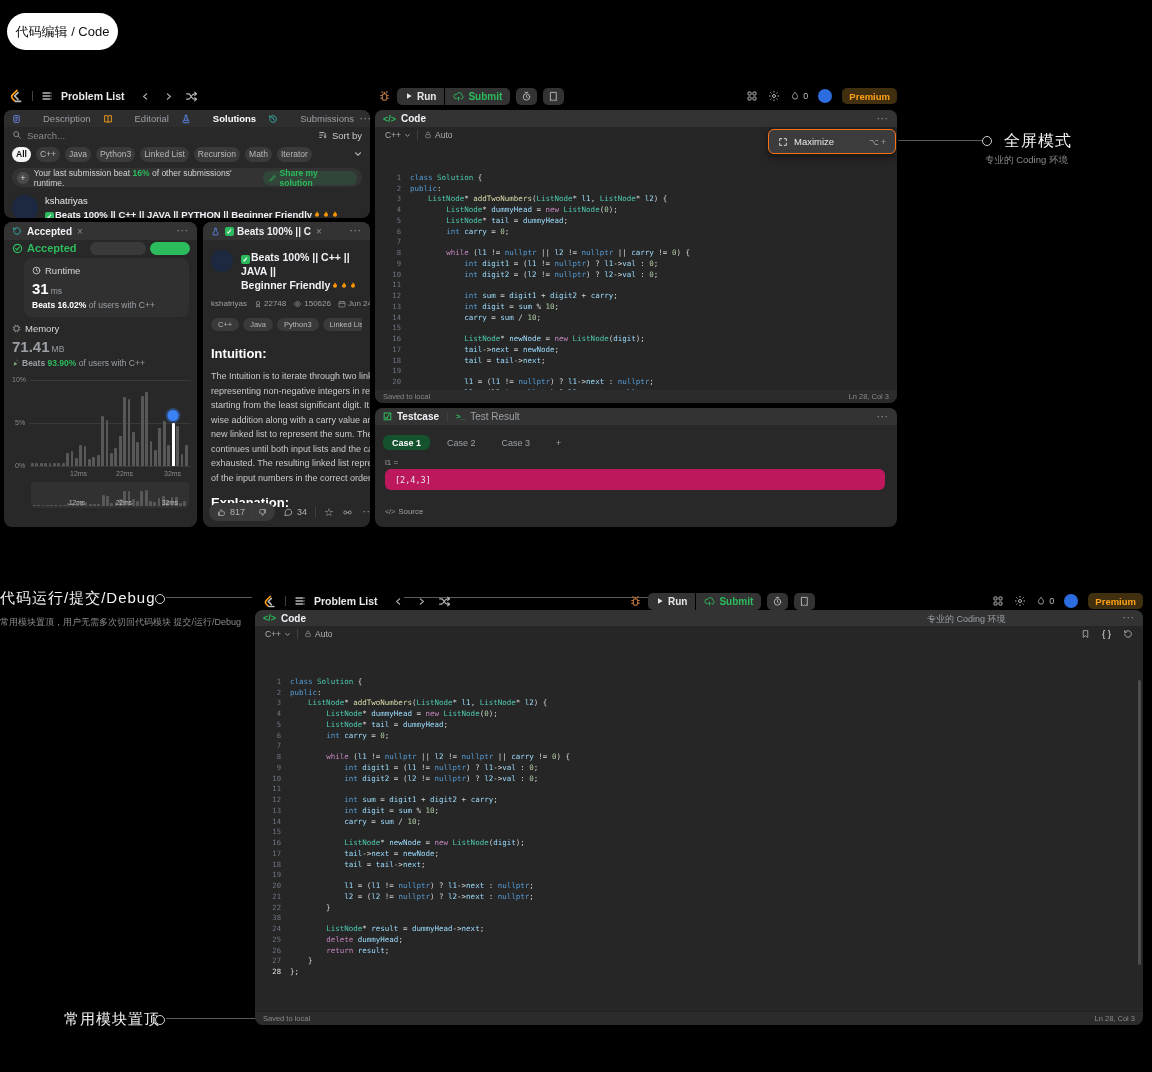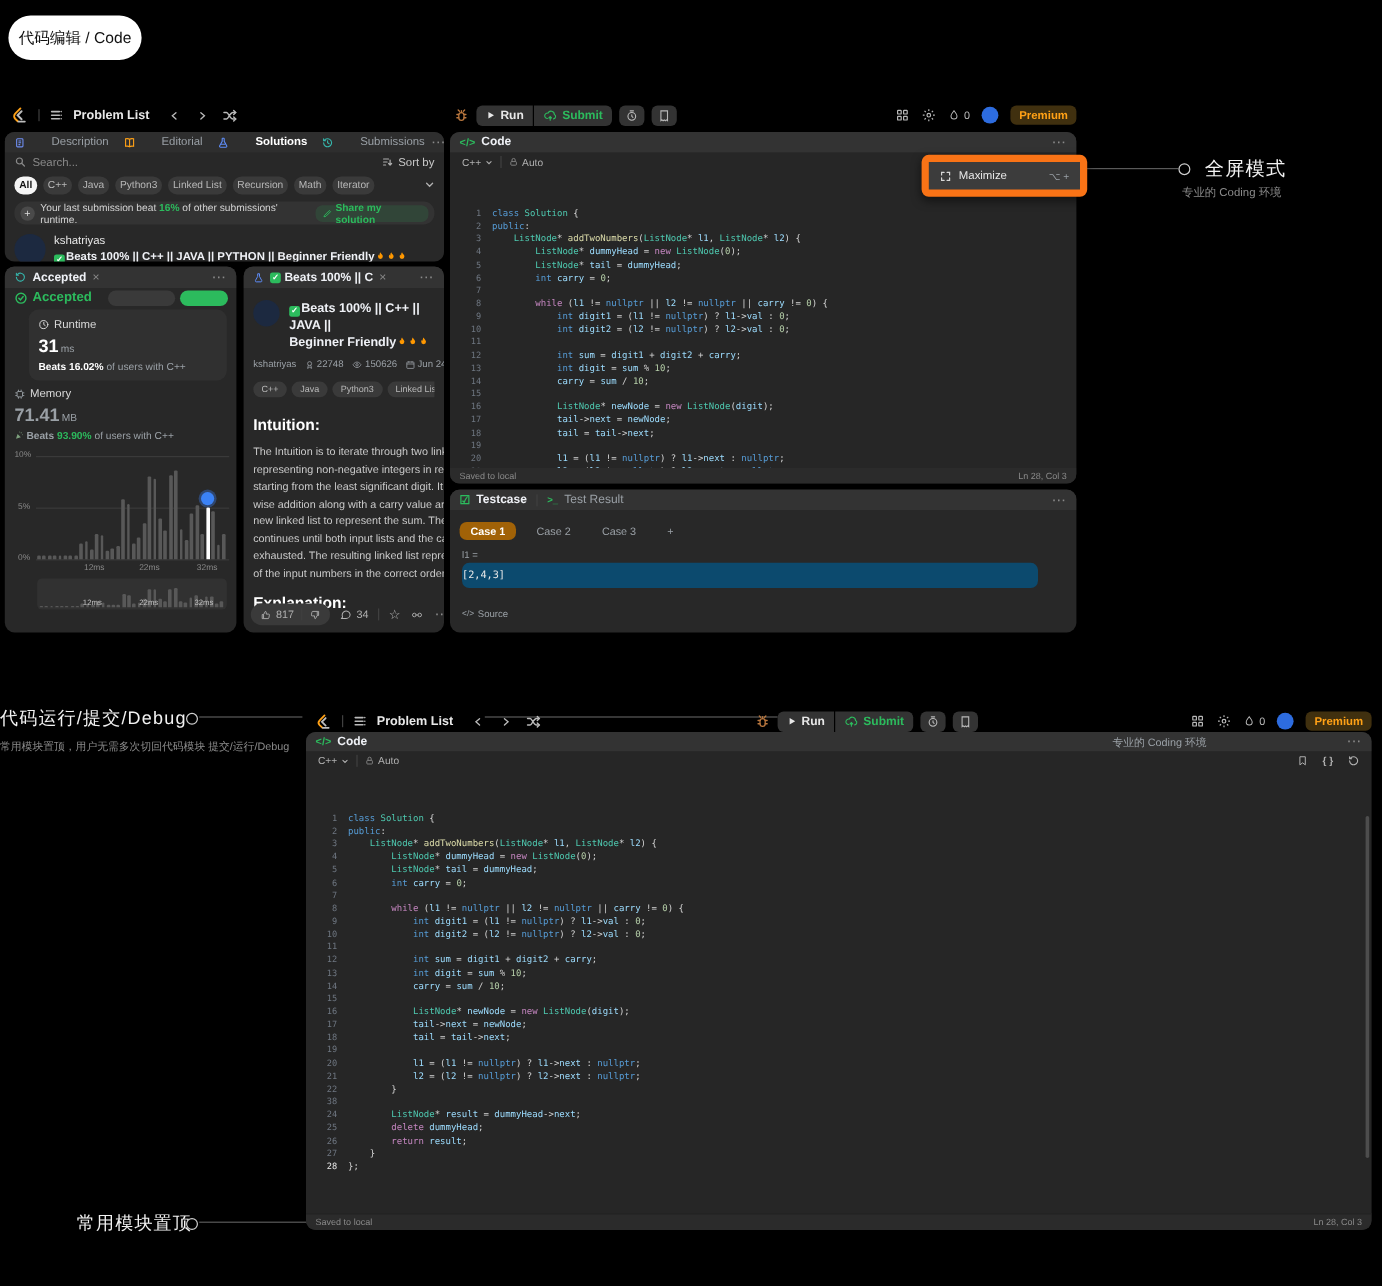--- a/index.html
+++ b/index.html
@@ -81,30 +81,30 @@
   .ed{position:absolute;left:0;right:0;overflow:hidden;font-family:"DejaVu Sans Mono",monospace;}
   .cl{display:flex;height:10.75px;align-items:center;}
   .lnn{width:26px;text-align:right;padding-right:9px;color:#6e7681;font-size:7.2px;flex:none;}
   .lnn.cur{color:#e8e8e8;}
   .lct{white-space:pre;font-size:7.5px;color:#d4d4d4;}
   hk{color:#569cd6;font-style:normal;} hc{color:#c586c0;font-style:normal;}
   ht{color:#4ec9b0;font-style:normal;} hf{color:#dcdcaa;font-style:normal;}
   hv{color:#9cdcfe;font-style:normal;} hn{color:#b5cea8;font-style:normal;}
   .statusbar{position:absolute;left:0;right:0;bottom:0;height:13px;background:#2b2b2b;display:flex;
     align-items:center;padding:0 8px;font-size:7.5px;color:#8a8a8a;}
-  .tooltip{position:absolute;background:#3c3c3c;border:6px solid #f97316;border-radius:6px;height:23px;
+  .tooltip{position:absolute;background:#3c3c3c;border:1px solid #f97316;border-radius:6px;height:23px;
     display:flex;align-items:center;gap:6px;padding:0 9px;font-size:9.5px;color:#e8e8e8;
     box-shadow:0 3px 8px rgba(0,0,0,.5);z-index:5;}
   .shortcut{margin-left:auto;color:#9aa0a6;font-size:8.5px;}
   .scrollbar{position:absolute;width:3px;background:#4d4d4d;border-radius:2px;}
   
   .case{font-size:9px;color:#9aa0a6;padding:0 9px;height:15px;display:flex;align-items:center;border-radius:6px;}
-  .case-active{background:#a16207;color:#fff;font-weight:bold;}
-  .tc-input{position:absolute;background:#0c4a6e;border-radius:6px;display:flex;align-items:center;
-    padding:0 0;font-family:"DejaVu Sans Mono",monospace;font-size:8.5px;color:#e8e8e8;}
+  .case-active{background:#14532d;color:#fff;font-weight:bold;}
+  .tc-input{position:absolute;background:#be185d;border-radius:6px;display:flex;align-items:center;
+    padding:0 10px;font-family:"DejaVu Sans Mono",monospace;font-size:8.5px;color:#e8e8e8;}
   .proenv{position:absolute;left:672px;top:3px;font-size:9px;color:#9aa0a6;font-weight:normal;}
   svg{display:block;}
 </style>
 </head>
 <body>
 
 <div id="canvas">
 
   <div class="title-pill">
     <span>代码编辑 / Code</span>

